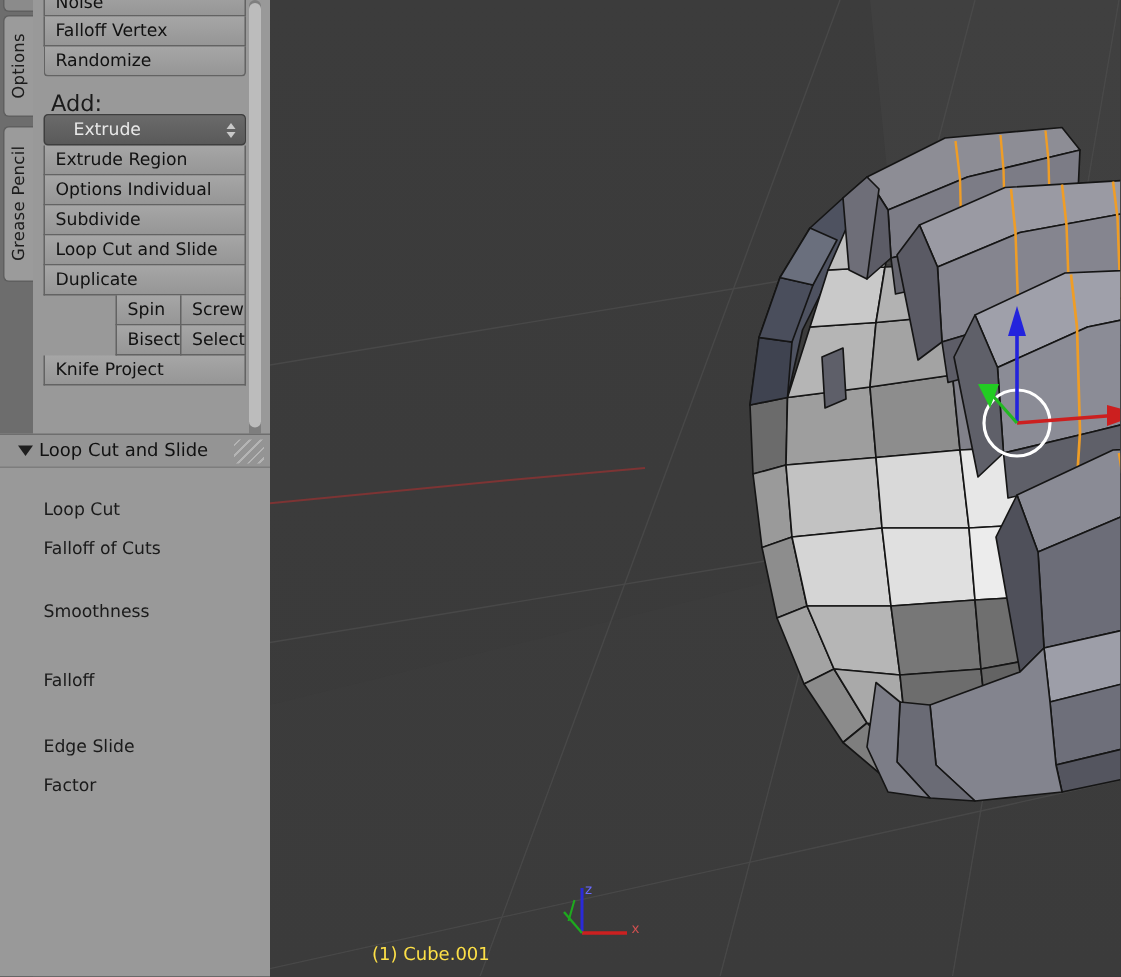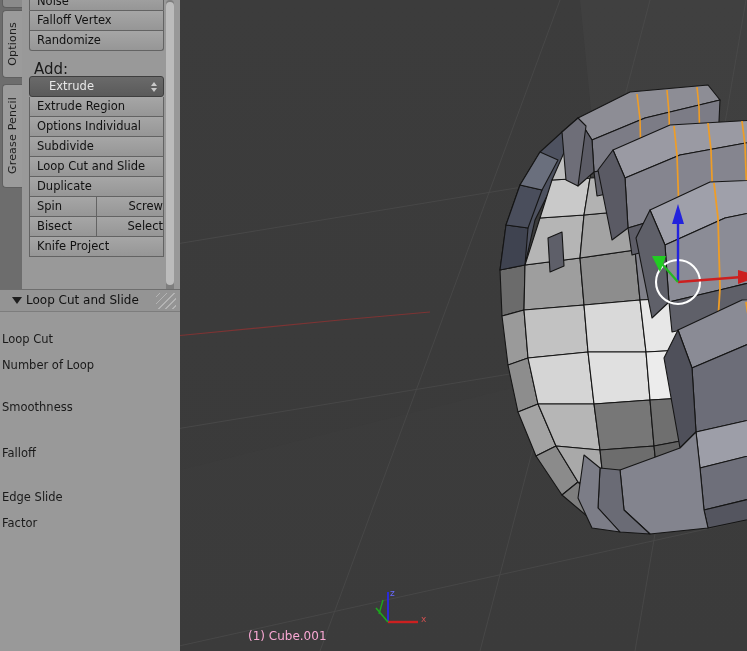--- a/index.html
+++ b/index.html
@@ -74,24 +74,24 @@
     line-height: 18px;
     padding-left: 7px;
     margin-bottom: 0px;
     white-space: nowrap;
     overflow: hidden;
   }
   .tbtn.mid  { border-radius: 0; border-top: none; }
   .tbtn.top  { border-radius: 3px 3px 0 0; }
   .tbtn.bot  { border-radius: 0 0 3px 3px; border-top: none; }
 
-  .tbtn-row { display: flex; }
+  .tbtn-row { display: flex; margin-left: 48px; }
   .tbtn-row .tbtn { flex: 1; }
   .tbtn-row .tbtn:first-child { border-radius: 0; border-right: none; border-top: none; }
-  .tbtn-row .tbtn:last-child  { border-radius: 0; border-top: none; text-align: right; }
+  .tbtn-row .tbtn:last-child  { border-radius: 0; border-top: none; }
 
   .section-label {
     position: absolute;
     left: 12px;
     font-size: 15px;
     color: #1a1a1a;
   }
 
   
   .dropdown {
@@ -169,21 +169,21 @@
   }
   #op-grip {
     position: absolute; right: 4px; top: 3px;
     width: 20px; height: 16px;
     background: repeating-linear-gradient(
       -45deg, transparent 0 2px, #b4b4b4 2px 3.2px, transparent 3.2px 5px);
   }
 
   .op-label {
     position: absolute;
-    left: 2px;
+    left: 29px;
     font-size: 11.5px;
     color: #1a1a1a;
     white-space: nowrap;
     text-align: right;
   }
 
   
   .cbrow { position: absolute; left: 11px; }
 
   
@@ -192,21 +192,21 @@
     left: 180px; top: 0;
     width: 567px; height: 651px;
     background: #3b3b3b;
     overflow: hidden;
   }
   #vp-svg { position: absolute; left: 0; top: 0; }
   #objname {
     position: absolute;
     left: 68px; top: 629px;
     font-size: 12px;
-    color: #f9a8d4;
+    color: #fde047;
     white-space: nowrap;
   }
 </style>
 </head>
 <body>
 
 <div id="app">
 
   <div id="viewport">
     <svg id="vp-svg" width="567" height="651" viewBox="0 0 567 651">
@@ -418,21 +418,21 @@
   <div id="oppanel">
 
     <div id="op-header">
       <div id="op-tri"></div>
       <div id="op-title">Loop Cut and Slide</div>
       <div id="op-grip"></div>
     </div>
 
     <div class="op-label" style="top:42px;">Loop Cut</div>
 
-    <div class="op-label" style="top:68px;">Number of Loop</div>
+    <div class="op-label" style="top:68px;">Falloff of Cuts</div>
 
     <div class="op-label" style="top:110px;">Smoothness</div>
 
     <div class="op-label" style="top:156px;">Falloff</div>
 
     <div class="op-label" style="top:200px;">Edge Slide</div>
 
     <div class="op-label" style="top:226px;">Factor</div>
 
     <div class="cbrow" style="top:552px;">

